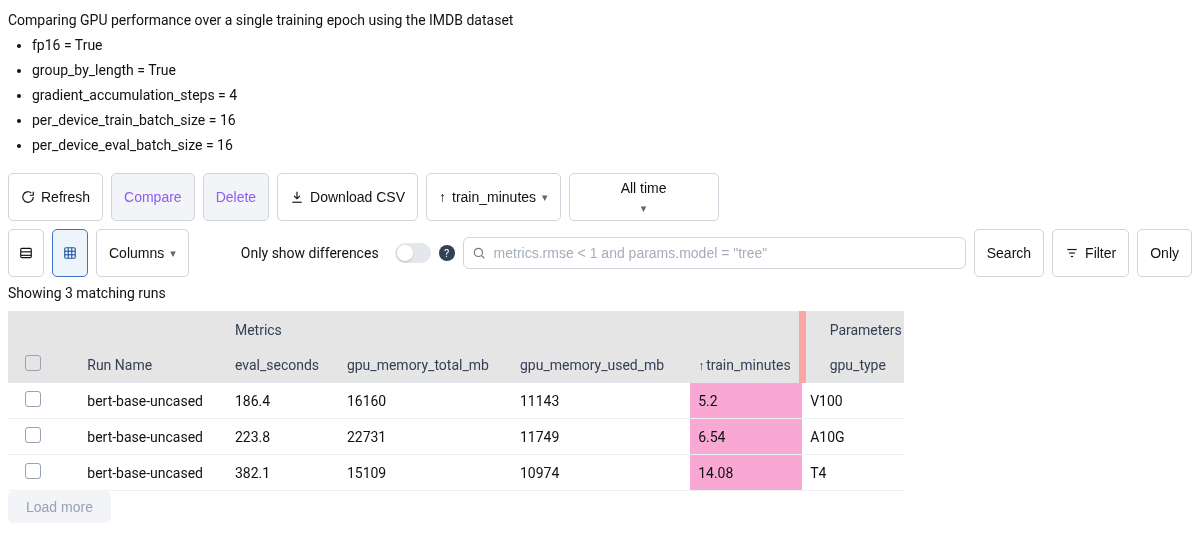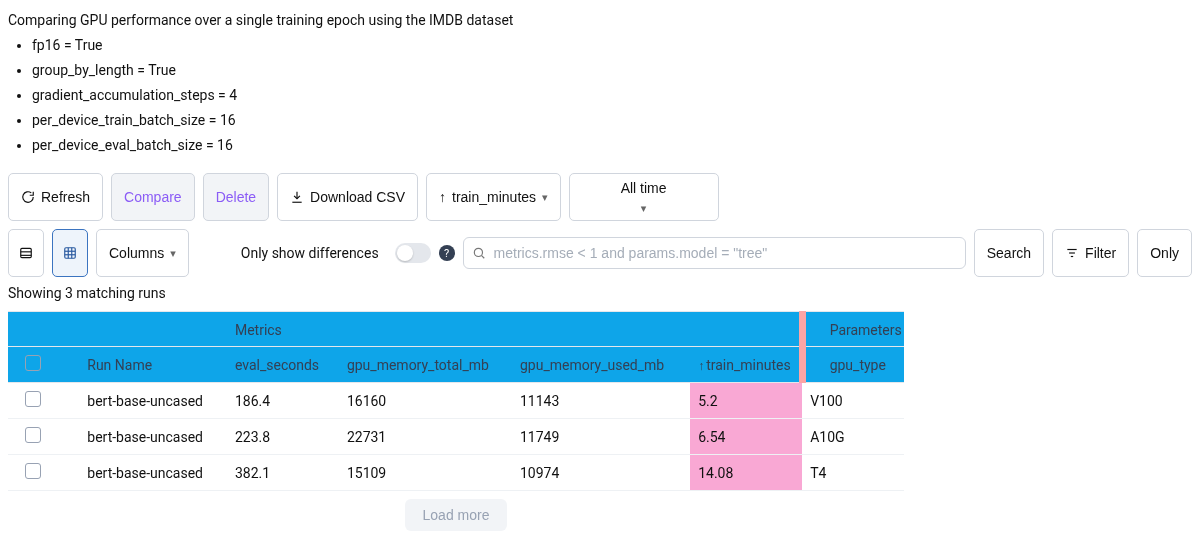--- a/index.html
+++ b/index.html
@@ -58,34 +58,34 @@
   col.cw-spacer { width: 20px; }
   col.cw-run { width: 145px; }
   col.cw-eval { width: 110px; }
   col.cw-gmt { width: 170px; }
   col.cw-gmu { width: 175px; }
   col.cw-tm { width: 110px; }
   col.cw-gpu { width: 100px; }
   thead th {
     text-align: left; font-weight: 400; color: #344054;
     border-top: 1px solid #e4e7ec; border-bottom: 1px solid #e4e7ec;
-    background: #0ea5e9; padding: 8px 8px;
+    background: #e5e5e5; padding: 8px 8px;
   }
   thead tr.group th { font-weight: 400; padding-top: 10px; }
   thead .divider { border-left: 7px solid #fca5a5; padding-left: 24px; }
   tbody td {
     border-bottom: 1px solid #eef1f4; padding: 8px 8px;
   }
   tbody td.hl { background: #f9a8d4; }
   .sortarrow { font-size: 12px; margin-right: 2px; }
   .chk {
     width: 16px; height: 16px; border: 1.5px solid #98a2b3; border-radius: 3px;
     display: inline-block;
   }
-  .loadmore-wrap { width: 896px; display: flex; justify-content: center; margin-top: 8px; }
+  .loadmore-wrap { width: 896px; display: flex; }
   .loadmore {
     background: #f2f4f7; color: #98a2b3; border: none; border-radius: 6px;
     padding: 8px 18px; font-size: 14px;
   }
   .chev { font-size: 11px; color: #666; }
   svg { display: block; }
 </style>
 </head>
 <body>
 

